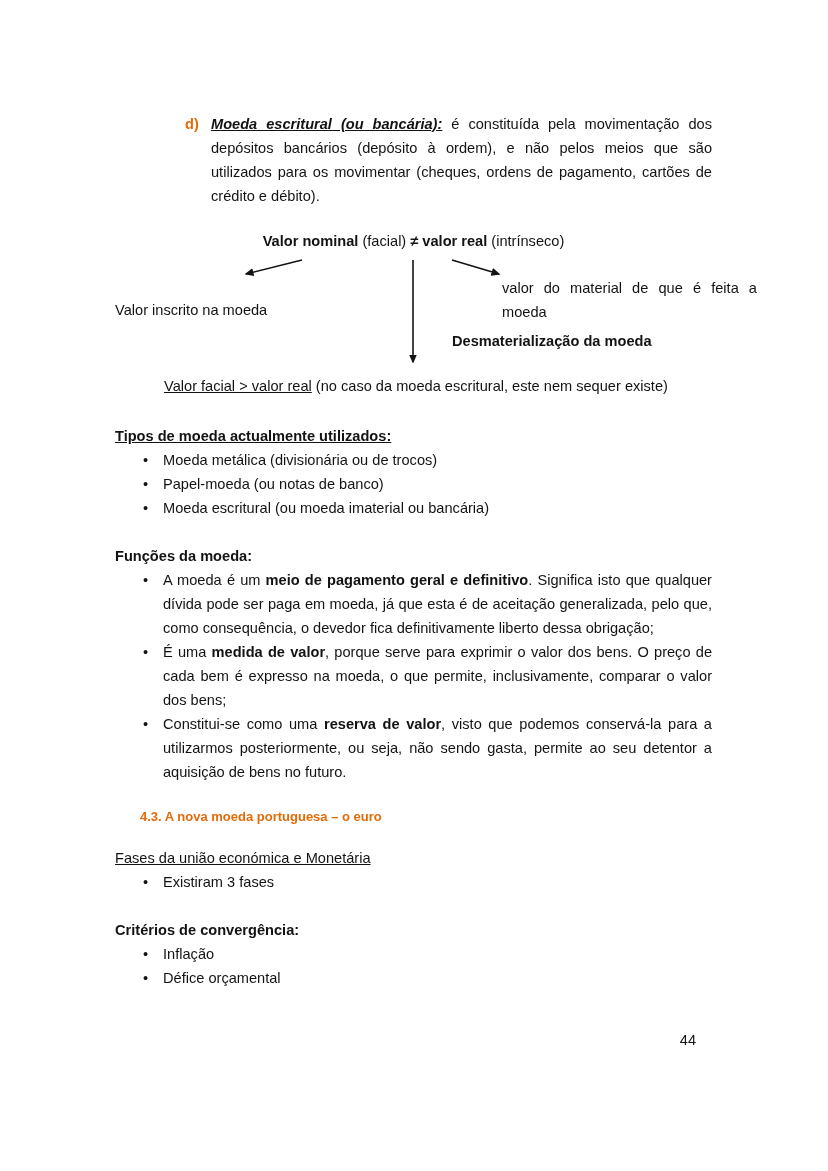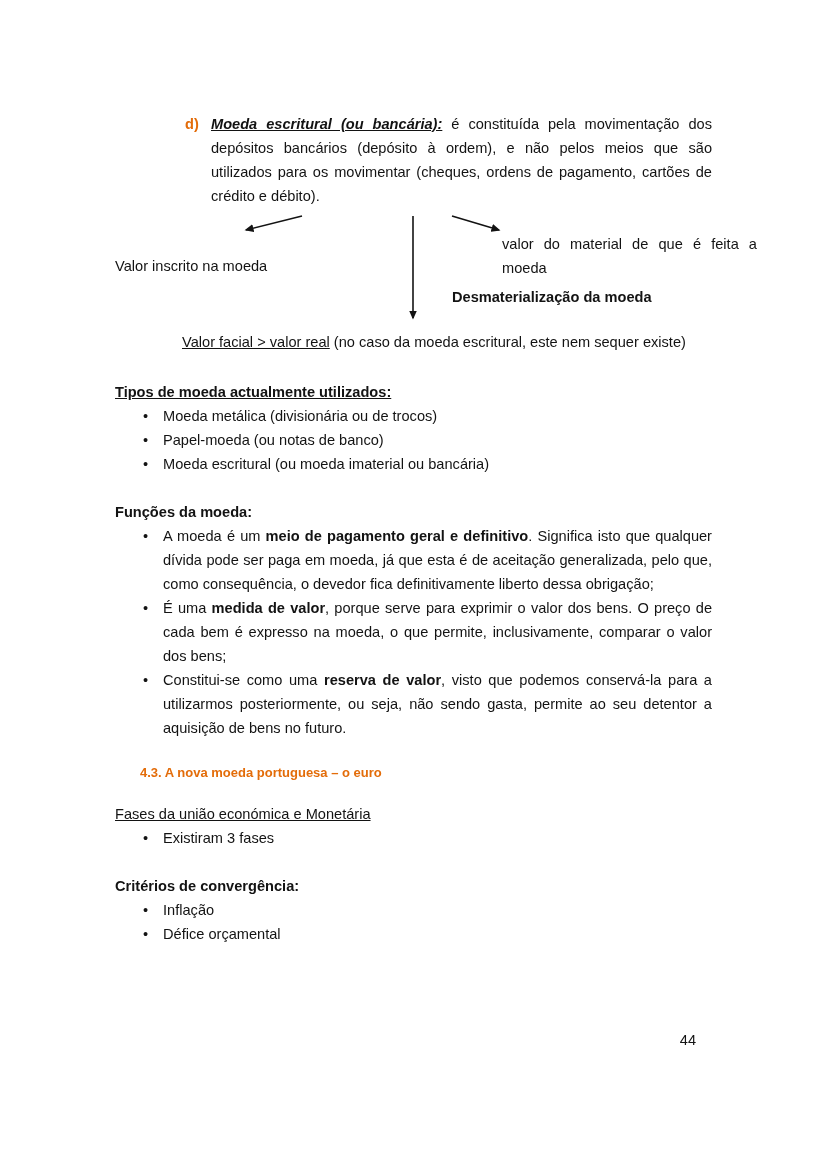--- a/index.html
+++ b/index.html
@@ -23,21 +23,21 @@
   
   .formula { text-align:center; margin-top:22px; line-height:22px; }
 
   
   .diagram { position:relative; height:116px; margin-top:4px; }
   .arrows { position:absolute; left:0; top:0; }
   .diag-left  { position:absolute; left:0;   top:2px; white-space:nowrap;margin-top:40px; }
   .diag-right { position:absolute; left:343px; top:20px; width:255px; text-align:justify;margin-left:44px; }
   .diag-center{ position:absolute; left:337px; top:73px; font-weight:bold; white-space:nowrap; }
 
-  .conclusion { margin-left:67px; margin-top:2px; }
+  .conclusion { margin-left:49px; margin-top:2px; }
 
   .desmat { margin-top:26px; text-align:justify; }
 
   .h-underline { margin-top:26px; font-weight:bold; text-decoration:underline; }
   .h-plain-underline { margin-top:16px; text-decoration:underline; }
   .h-bold { margin-top:24px; font-weight:bold; }
 
   .bullets { margin-left:28px; }
   .bullet { display:flex; }
   .dot { width:20px; flex-shrink:0; }
@@ -55,20 +55,21 @@
 </head>
 <body>
 
 <div class="page">
 
   <div class="item-d">
     <span class="d-label">d)</span>
     <div class="d-body"><span class="d-title">Moeda escritural (ou bancária):</span><span> é constituída pela movimentação dos depósitos bancários (depósito à ordem), e não pelos meios que são utilizados para os movimentar (cheques, ordens de pagamento, cartões de crédito e débito).</span></div>
   </div>
 
+  <div class="formula"><span class="b">Valor nominal</span><span> (facial) </span><span class="b">≠ valor real</span><span> (intrínseco)</span></div>
 
   <div class="diagram">
     <svg class="arrows" width="597" height="116" viewBox="0 0 597 116" xmlns="http://www.w3.org/2000/svg">
       <defs>
         <marker id="ah" markerWidth="10" markerHeight="8" refX="7.5" refY="4" orient="auto" markerUnits="userSpaceOnUse">
           <path d="M0,0 L9,4 L0,8 z" fill="#131313"></path>
         </marker>
       </defs>
       <line x1="187" y1="4" x2="131" y2="18" stroke="#131313" stroke-width="1.6" marker-end="url(#ah)"></line>
       <line x1="337" y1="4" x2="384" y2="18" stroke="#131313" stroke-width="1.6" marker-end="url(#ah)"></line>

